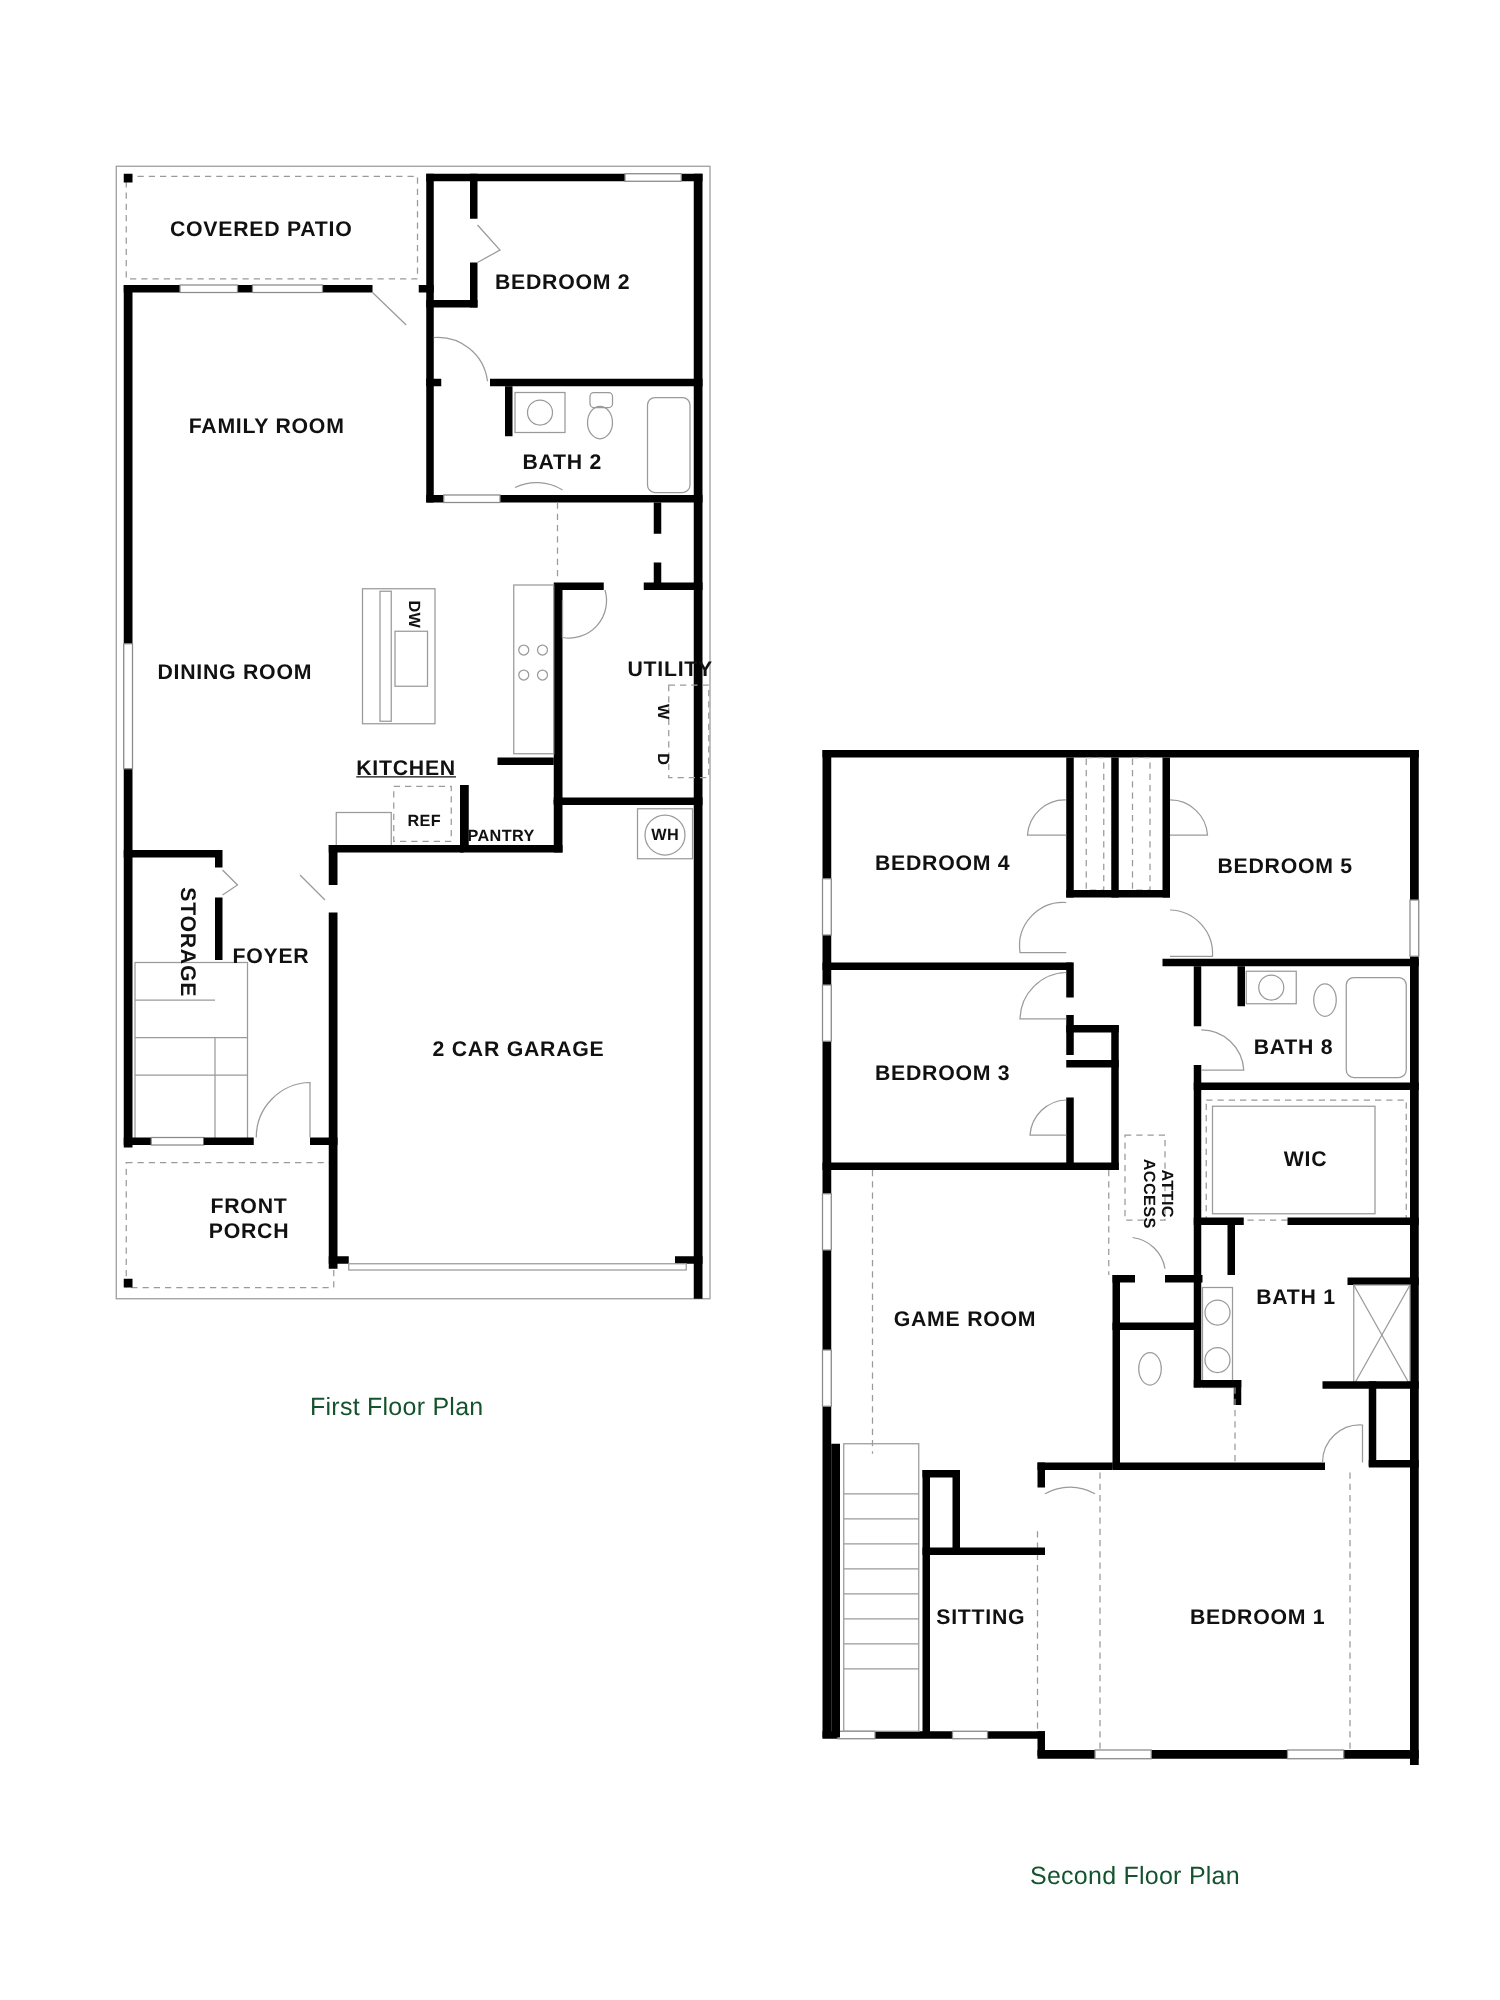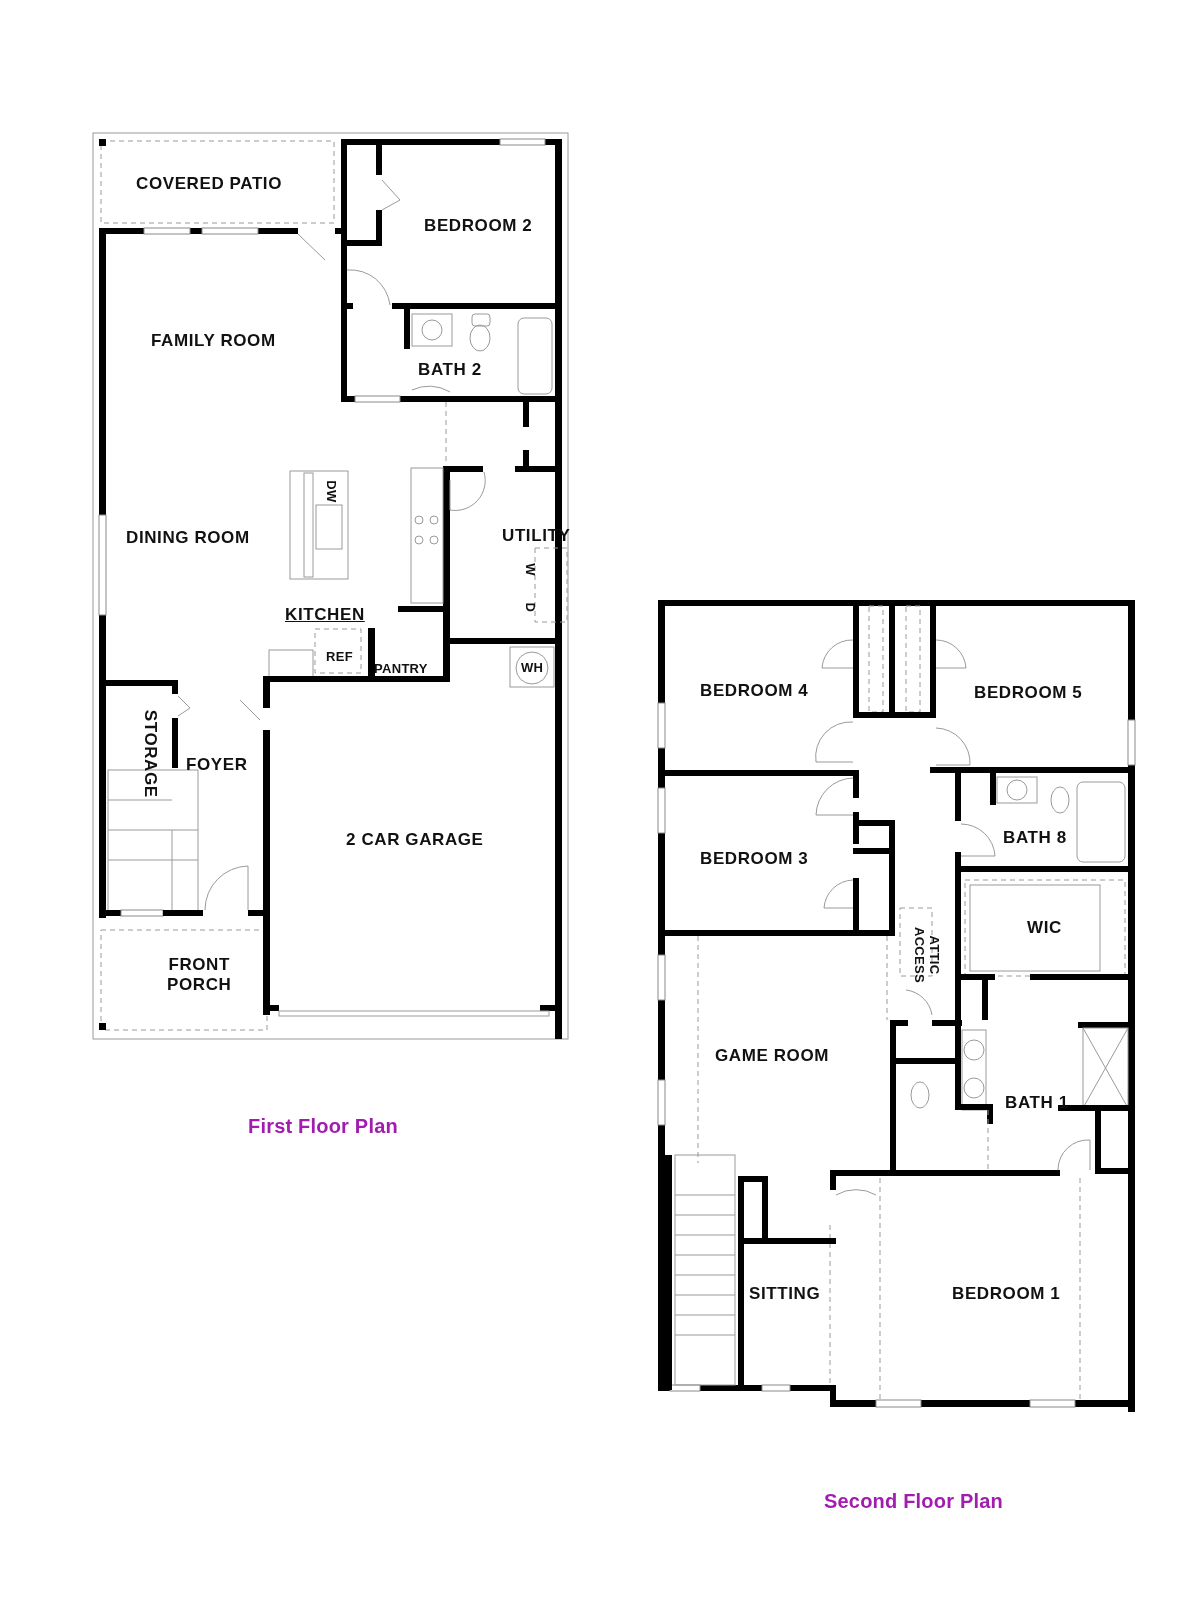--- a/index.html
+++ b/index.html
@@ -7,21 +7,21 @@
          font-family: "Liberation Sans", "DejaVu Sans", sans-serif; }
   svg.plan { position: absolute; left: 0; top: 0; width: 1200px; height: 1600px; }
   .wall { fill: #000; }
   .thin { fill: none; stroke: #9a9a9a; stroke-width: 1; }
   .dash { fill: none; stroke: #9a9a9a; stroke-width: 1; stroke-dasharray: 5 4; }
   .win  { fill: #fff; stroke: #8a8a8a; stroke-width: 1; }
   .room-label { position: absolute; font-weight: bold; color: #111; font-size: 17px;
                 letter-spacing: 0.6px; white-space: nowrap; line-height: 1.15; text-align: center; }
   .small { font-size: 13px; letter-spacing: 0.3px; }
   .vert { transform: rotate(90deg); transform-origin: center center; }
-  .plan-title { position: absolute; font-size: 20px; font-weight: bold; color: #a21caf;
+  .plan-title { position: absolute; font-size: 20px; font-weight: normal; color: #14532d;
                 white-space: nowrap; letter-spacing: 0.2px; }
 </style>
 </head>
 <body>
 
 <svg class="plan" viewBox="0 0 1200 1600">
 
   <rect class="thin" x="93" y="133" width="475" height="906"></rect>
   <rect class="dash" x="101" y="141" width="233" height="82"></rect>
   <rect class="dash" x="101" y="930" width="166" height="100"></rect>
@@ -215,21 +215,21 @@
   <line class="thin" x1="675" y1="1295" x2="735" y2="1295"></line>
   <line class="thin" x1="675" y1="1315" x2="735" y2="1315"></line>
   <line class="thin" x1="675" y1="1335" x2="735" y2="1335"></line>
   <rect class="wall" x="738" y="1176" width="6" height="214"></rect>
   <rect class="wall" x="738" y="1176" width="30" height="6"></rect>
   <rect class="wall" x="762" y="1176" width="6" height="66"></rect>
   <rect class="wall" x="738" y="1238" width="98" height="6"></rect>
 </svg>
 
 <div class="room-label" style="left:136px; top:174px;">COVERED PATIO</div>
-<div class="room-label" style="left:424px; top:216px;text-align:center;">BEDROOM 2</div>
+<div class="room-label" style="left:396px; top:216px;text-align:center;">BEDROOM 2</div>
 <div class="room-label" style="left:151px; top:331px;">FAMILY ROOM</div>
 <div class="room-label" style="left:418px; top:360px;">BATH 2</div>
 <div class="room-label" style="left:126px; top:528px;">DINING ROOM</div>
 <div class="room-label" style="left:458px; top:526px;margin-left:44px;">UTILITY</div>
 <div class="room-label" style="left:285px; top:605px;text-decoration:underline;">KITCHEN</div>
 <div class="room-label small" style="left:374px; top:662px;">PANTRY</div>
 <div class="room-label vert" style="left:110px; top:740px; width:80px;">STORAGE</div>
 <div class="room-label" style="left:186px; top:755px;">FOYER</div>
 <div class="room-label" style="left:346px; top:830px;">2 CAR GARAGE</div>
 <div class="room-label" style="left:145px; top:955px;margin-left:22px;">
@@ -248,17 +248,17 @@
 <div class="room-label" style="left:700px; top:681px;">BEDROOM 4</div>
 <div class="room-label" style="left:974px; top:683px;">BEDROOM 5</div>
 <div class="room-label" style="left:700px; top:849px;">BEDROOM 3</div>
 <div class="room-label" style="left:1003px; top:828px;">BATH 8</div>
 <div class="room-label" style="left:1027px; top:918px;">WIC</div>
 <div class="room-label small vert" style="left:896px; top:940px; width:60px;">
   <div>ATTIC</div>
   <div>ACCESS</div>
 </div>
 <div class="room-label" style="left:715px; top:1046px;">GAME ROOM</div>
-<div class="room-label" style="left:1005px; top:1093px;">BATH 1</div>
+<div class="room-label" style="left:1005px; top:1028px;">BATH 1</div>
 <div class="room-label" style="left:749px; top:1284px;">SITTING</div>
 <div class="room-label" style="left:952px; top:1284px;">BEDROOM 1</div>
 
 <div class="plan-title" style="left:824px; top:1490px;">Second Floor Plan</div>
 
 </body></html>

